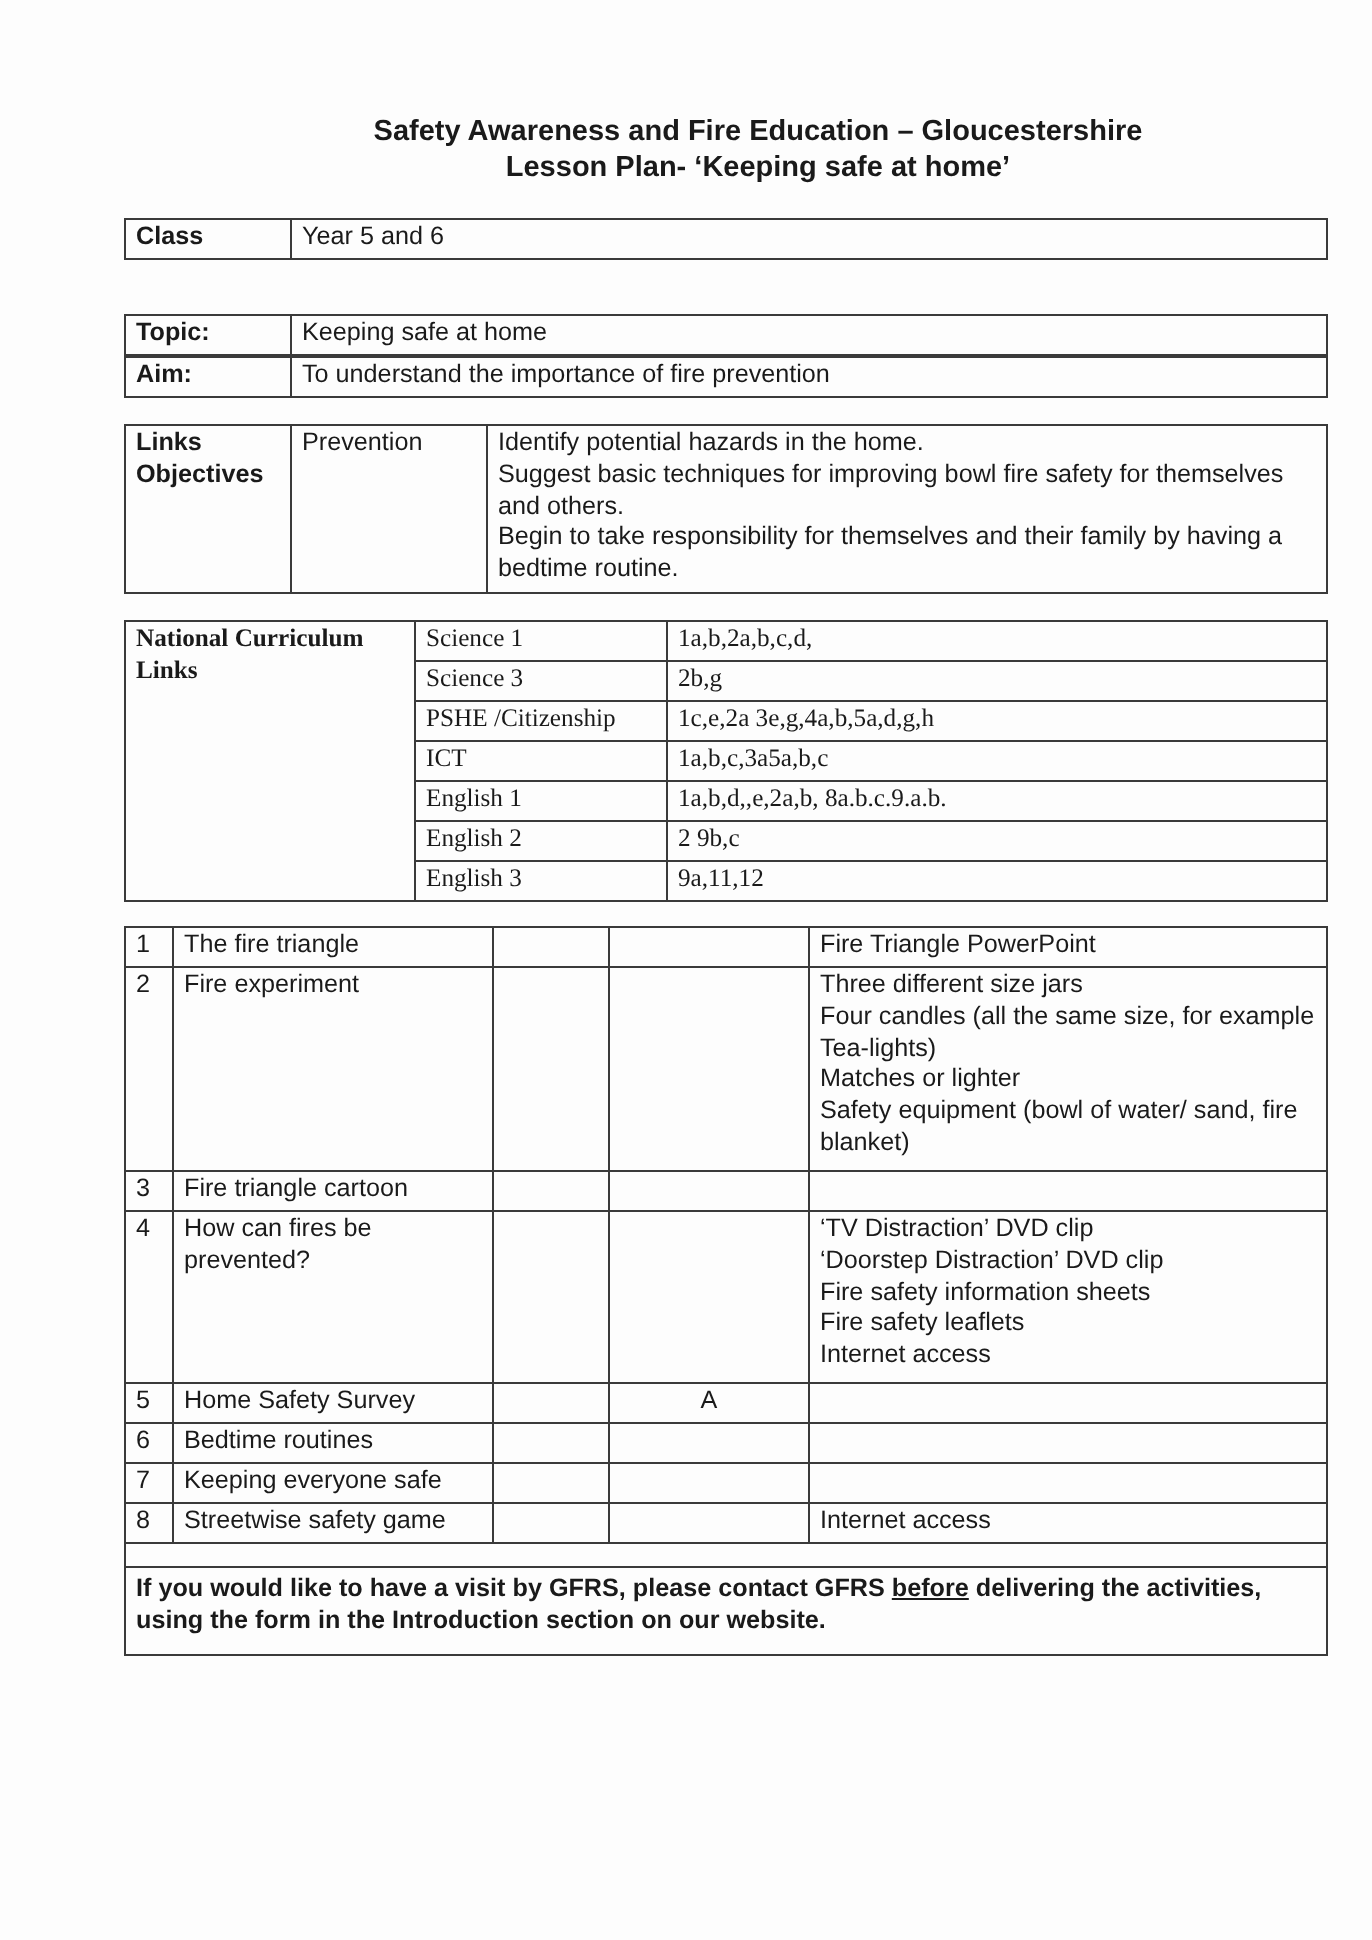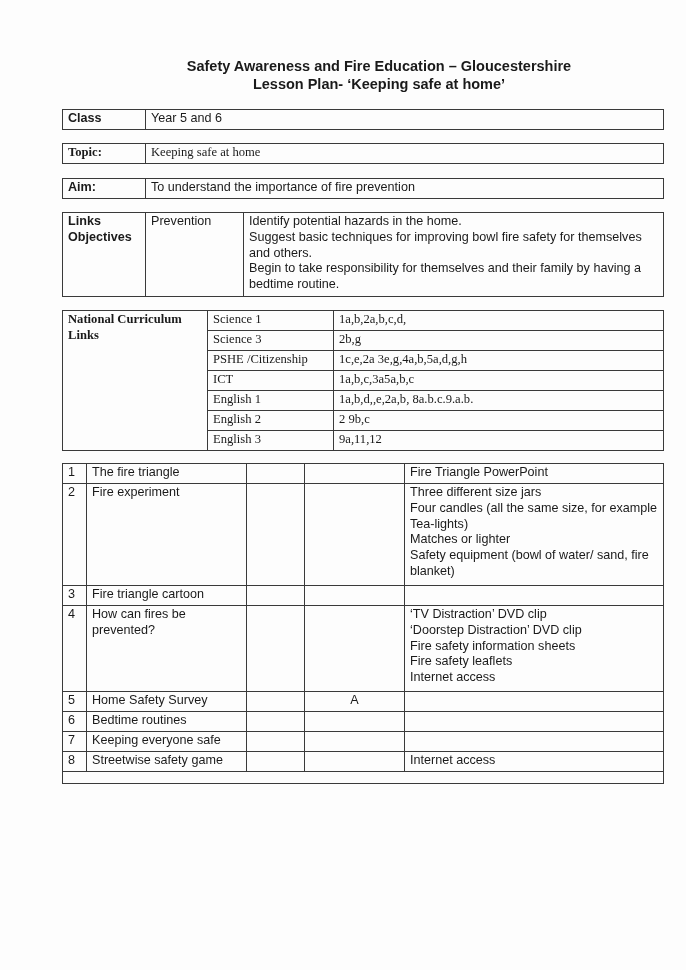--- a/index.html
+++ b/index.html
@@ -29,21 +29,21 @@
       <col>
     </colgroup>
   <tbody>
       <tr style="height:20px">
     <td class="b">Class</td>
     <td>Year 5 and 6</td>
   </tr>
 </tbody>
   </table>
 
-<table style="top:143px;font-family:Liberation Serif, serif;">
+<table style="top:157px;">
   <colgroup>
       <col style="width:83px">
       <col>
     </colgroup>
   <tbody>
       <tr style="height:20px">
     <td class="b">Topic:</td>
     <td>Keeping safe at home</td>
   </tr>
 </tbody>
@@ -202,14 +202,19 @@
     <td>Streetwise safety game</td>
     <td></td>
     <td></td>
     <td class="lines">
       <span>Internet access</span>
     </td>
   </tr>
   <tr style="height:12px">
         <td colspan="5"></td>
       </tr>
+  <tr style="height:44px">
+    <td colspan="5" class="b" style="padding-top:3px;">
+      <span>If you would like to have a visit by GFRS, please contact GFRS </span><u>before</u><span> delivering the activities, using the form in the Introduction section on our website.</span>
+    </td>
+  </tr>
 </tbody>
   </table>
 
 </body></html>

